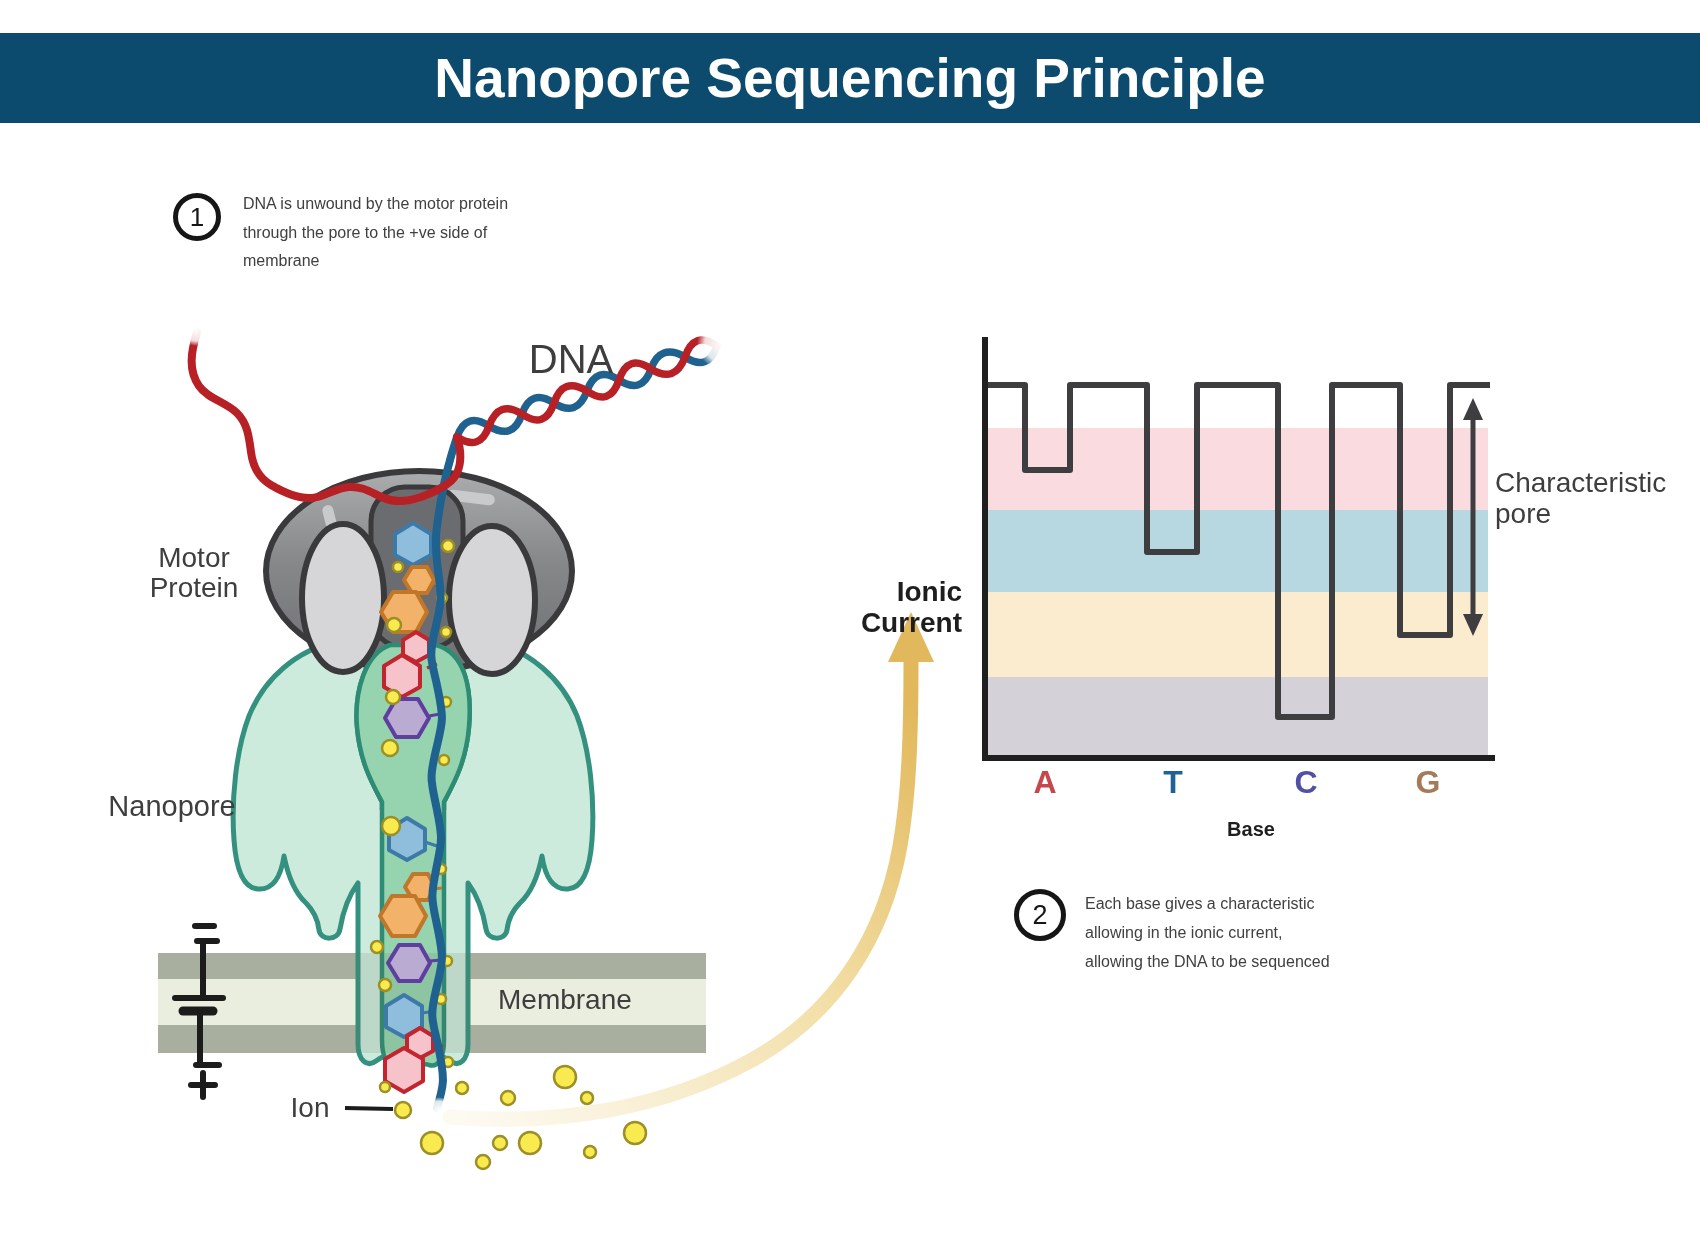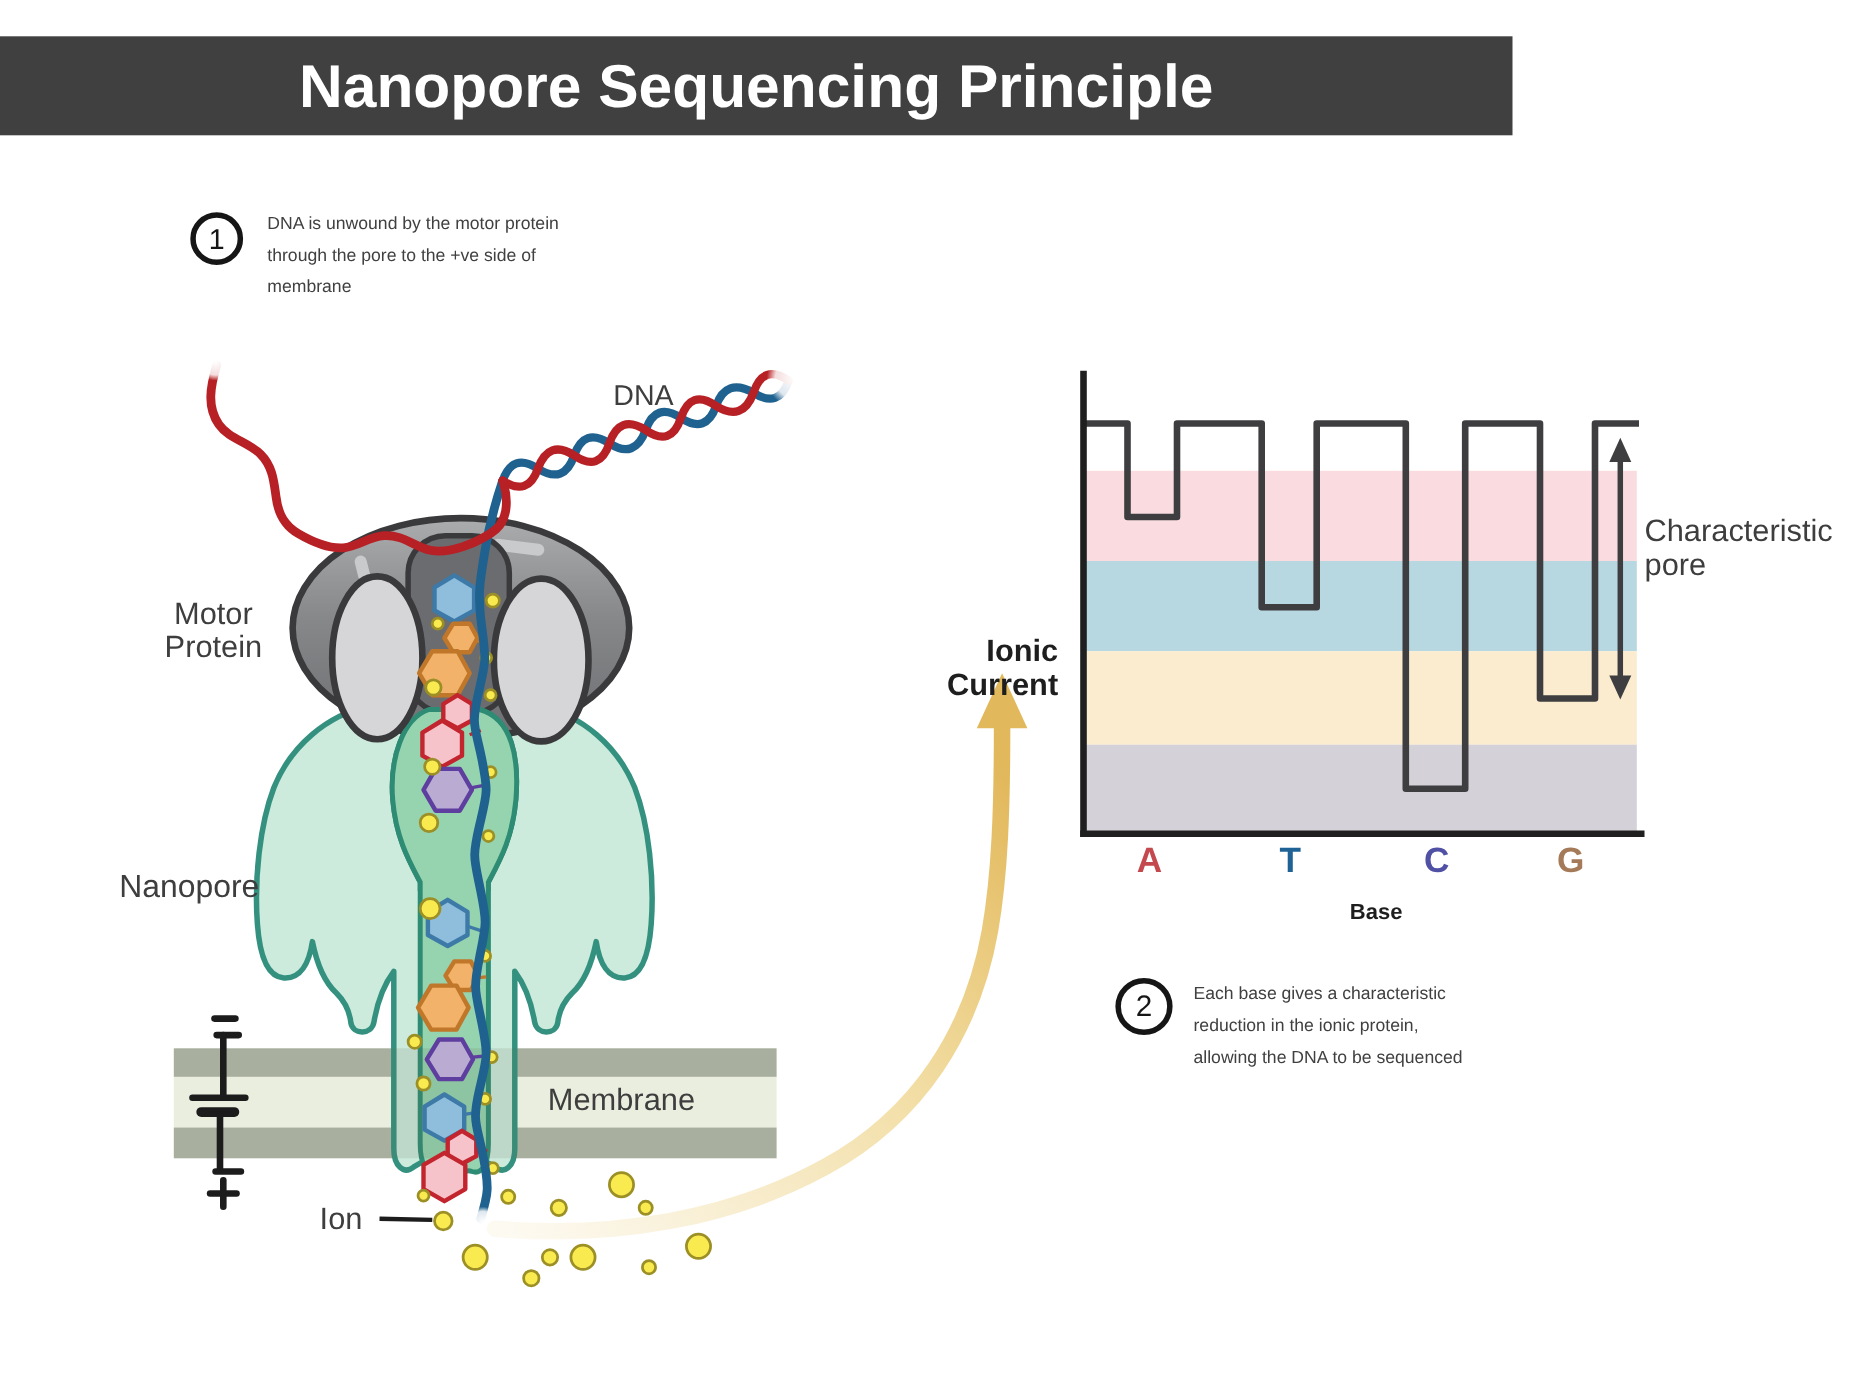--- a/index.html
+++ b/index.html
@@ -1,18 +1,18 @@
 <!DOCTYPE html>
 <html><head>
 <meta charset="utf-8">
 <style>
   html,body{margin:0;padding:0;background:#fff;}
   body{width:1700px;height:1259px;position:relative;overflow:hidden;
        font-family:"Liberation Sans", sans-serif;color:#3E3E3E;}
-  #banner{position:absolute;top:33px;left:0;width:1375px;height:90px;background:#404040;}
+  #banner{position:absolute;top:33px;left:0;width:1700px;height:90px;background:#0c4a6e;}
   #banner h1{margin:0;text-align:center;line-height:90px;font-size:55px;font-weight:bold;color:#fff;}
   .stepcircle{position:absolute;width:48px;height:48px;border:5px solid #161616;border-radius:50%;
       box-sizing:border-box;display:flex;align-items:center;justify-content:center;
       font-size:26px;color:#161616;background:#fff;}
   .steptext{position:absolute;font-size:16px;line-height:28.5px;color:#404040;white-space:nowrap;}
   .lbl{position:absolute;font-size:28px;color:#3E3E3E;white-space:nowrap;}
   .bold{font-weight:bold;color:#1E1E1E;}
   .ctr{text-align:center;}
   .baseletter{position:absolute;width:44px;text-align:center;font-size:32px;font-weight:bold;line-height:32px;}
   svg{position:absolute;top:0;left:0;}
@@ -177,21 +177,21 @@
 
 <div class="stepcircle" style="left:173px;top:193px;">
   <span>1</span>
 </div>
 <div class="steptext" style="left:243px;top:190px;">
   <div>DNA is unwound by the motor protein</div>
   <div>through the pore to the +ve side of</div>
   <div>membrane</div>
 </div>
 
-<div class="lbl ctr" style="left:542px;top:344px;width:86px;font-size:26px;line-height:30px;">DNA</div>
+<div class="lbl ctr" style="left:528px;top:344px;width:86px;font-size:40px;line-height:30px;">DNA</div>
 
 <div class="lbl ctr" style="left:138px;top:543px;width:112px;line-height:30px;">
   <div>Motor</div>
   <div>Protein</div>
 </div>
 
 <div class="lbl ctr" style="left:103px;top:792px;width:138px;font-size:29px;line-height:29px;">Nanopore</div>
 
 <div class="lbl ctr" style="left:498px;top:986px;width:130px;line-height:28px;">Membrane</div>
 
@@ -212,15 +212,15 @@
 <div class="baseletter" style="left:1023px;top:766px;color:#C4494F;">A</div>
 <div class="baseletter" style="left:1151px;top:766px;color:#1F6396;">T</div>
 <div class="baseletter" style="left:1284px;top:766px;color:#5051A5;">C</div>
 <div class="baseletter" style="left:1406px;top:766px;color:#A57A58;">G</div>
 
 <div class="stepcircle" style="left:1014px;top:889px;width:52px;height:52px;font-size:27px;">
   <span>2</span>
 </div>
 <div class="steptext" style="left:1085px;top:889px;line-height:29px;">
   <div>Each base gives a characteristic</div>
-  <div>reduction in the ionic protein,</div>
+  <div>allowing in the ionic current,</div>
   <div>allowing the DNA to be sequenced</div>
 </div>
 
 </body></html>

